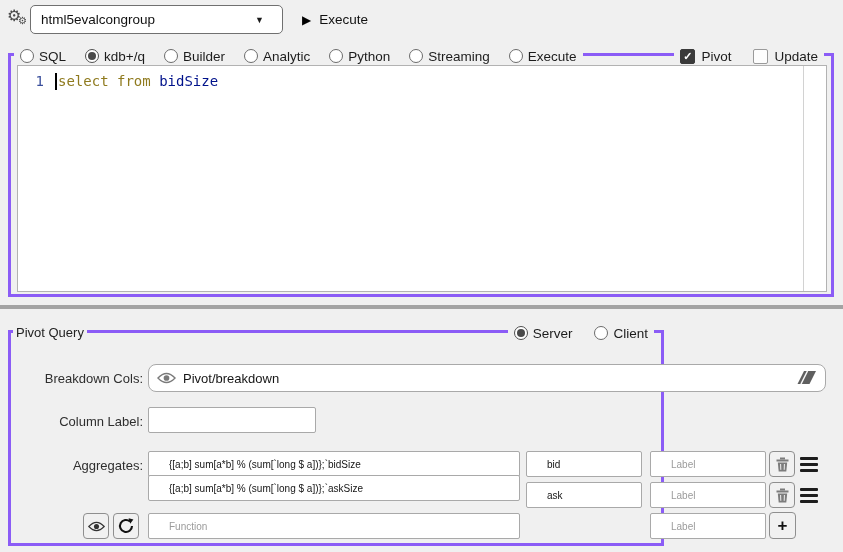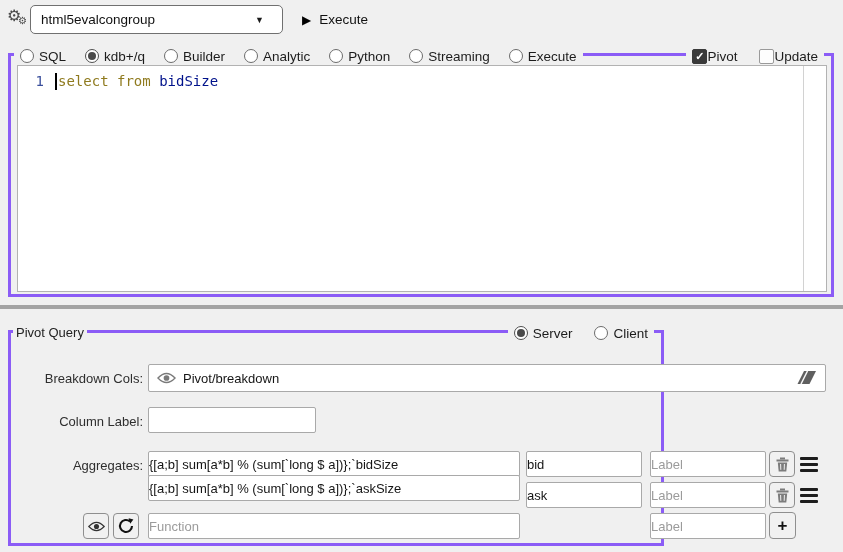--- a/index.html
+++ b/index.html
@@ -54,21 +54,21 @@
   .radio-item { display:flex; align-items:center; gap:5px; cursor:pointer; }
   .radio {
     width:14px; height:14px; border:1px solid #6b6b6b; border-radius:50%;
     background:#fff; flex:0 0 auto;
   }
   .radio.sel { border-color:#4f4f4f; }
   .radio.sel::after {
     content:""; display:block; width:8px; height:8px; margin:2px;
     border-radius:50%; background:#4a4a4a;
   }
-  .check-item { display:flex; align-items:center; gap:0; cursor:pointer; }
+  .check-item { display:flex; align-items:center; gap:6px; cursor:pointer; }
   .checkbox {
     width:15px; height:15px; border-radius:2px; flex:0 0 auto;
     display:flex; align-items:center; justify-content:center;
   }
   .checkbox.on { background:#3a3a3a; border:1px solid #3a3a3a; }
   .checkbox.on::after { content:"✓"; color:#fff; font-size:11px; font-weight:bold; line-height:1; }
   .checkbox.off { background:#fdfdfd; border:1px solid #9a9a9a; }
   .opt-label { font-size:13.5px; color:#1c1c1c; }
 
   
@@ -89,26 +89,26 @@
   .kw { color:#8f7a1e; }
   .ident { color:#00128b; }
 
   
   .splitter { left:0; top:305px; width:843px; height:4px; background:#a3a3a3; cursor:row-resize; }
 
   
   .frm-label { font-size:13px; color:#2e2e2e; text-align:right; width:132px; left:0; }
   .tb {
     position:absolute; height:26px; background:#fff; border:1px solid #a9a9a9;
-    border-radius:2px; font-family:"Liberation Sans",sans-serif; font-size:13px;
-    color:#151515; padding:0 0; outline:none;
+    border-radius:2px; font-family:"Liberation Sans",sans-serif; font-size:10px;
+    color:#151515; padding:0 20px; outline:none;
   }
   .tb::placeholder { color:#9b9b9b; opacity:1; }
   .field {
-    position:absolute; background:#fff; border:1px solid #a9a9a9; border-radius:2px;
+    position:absolute; background:#fff; border:1px solid #a9a9a9; border-radius:8px;
     display:flex; align-items:center; padding:0 8px; gap:7px; cursor:text;
   }
   .field .txt { font-size:13px; color:#151515; }
   .iconbtn {
     position:absolute; width:26px; height:26px; background:#f1f1f1;
     border:1px solid #8f8f8f; border-radius:4px; display:flex;
     align-items:center; justify-content:center; cursor:pointer; padding:0;
   }
   .plusbtn {
     position:absolute; width:27px; height:27px; background:#f1f1f1;

